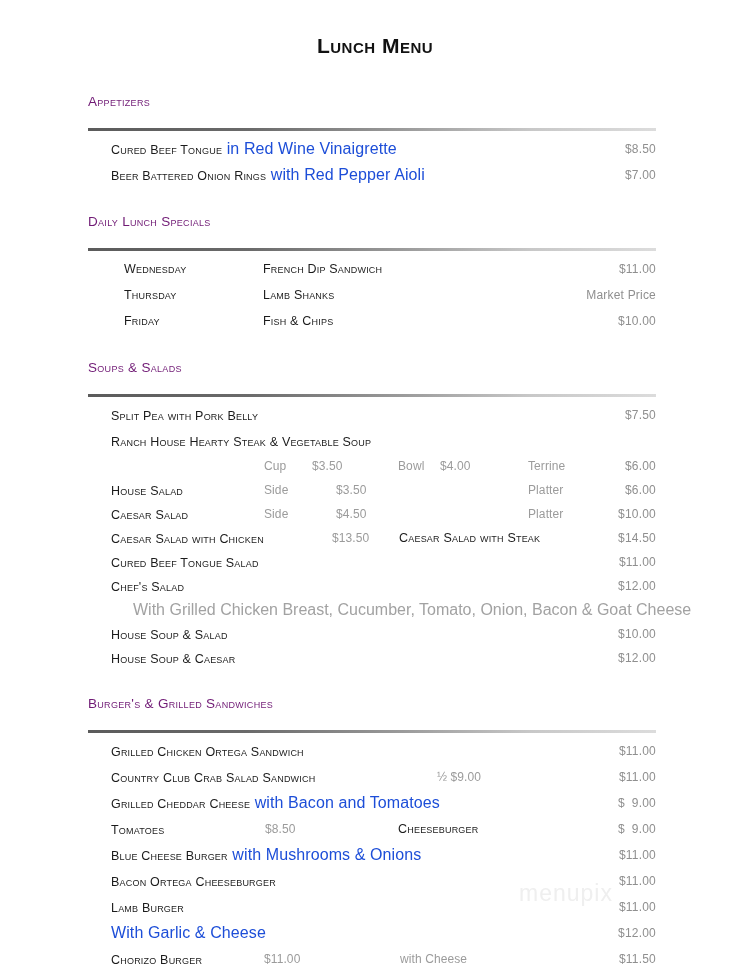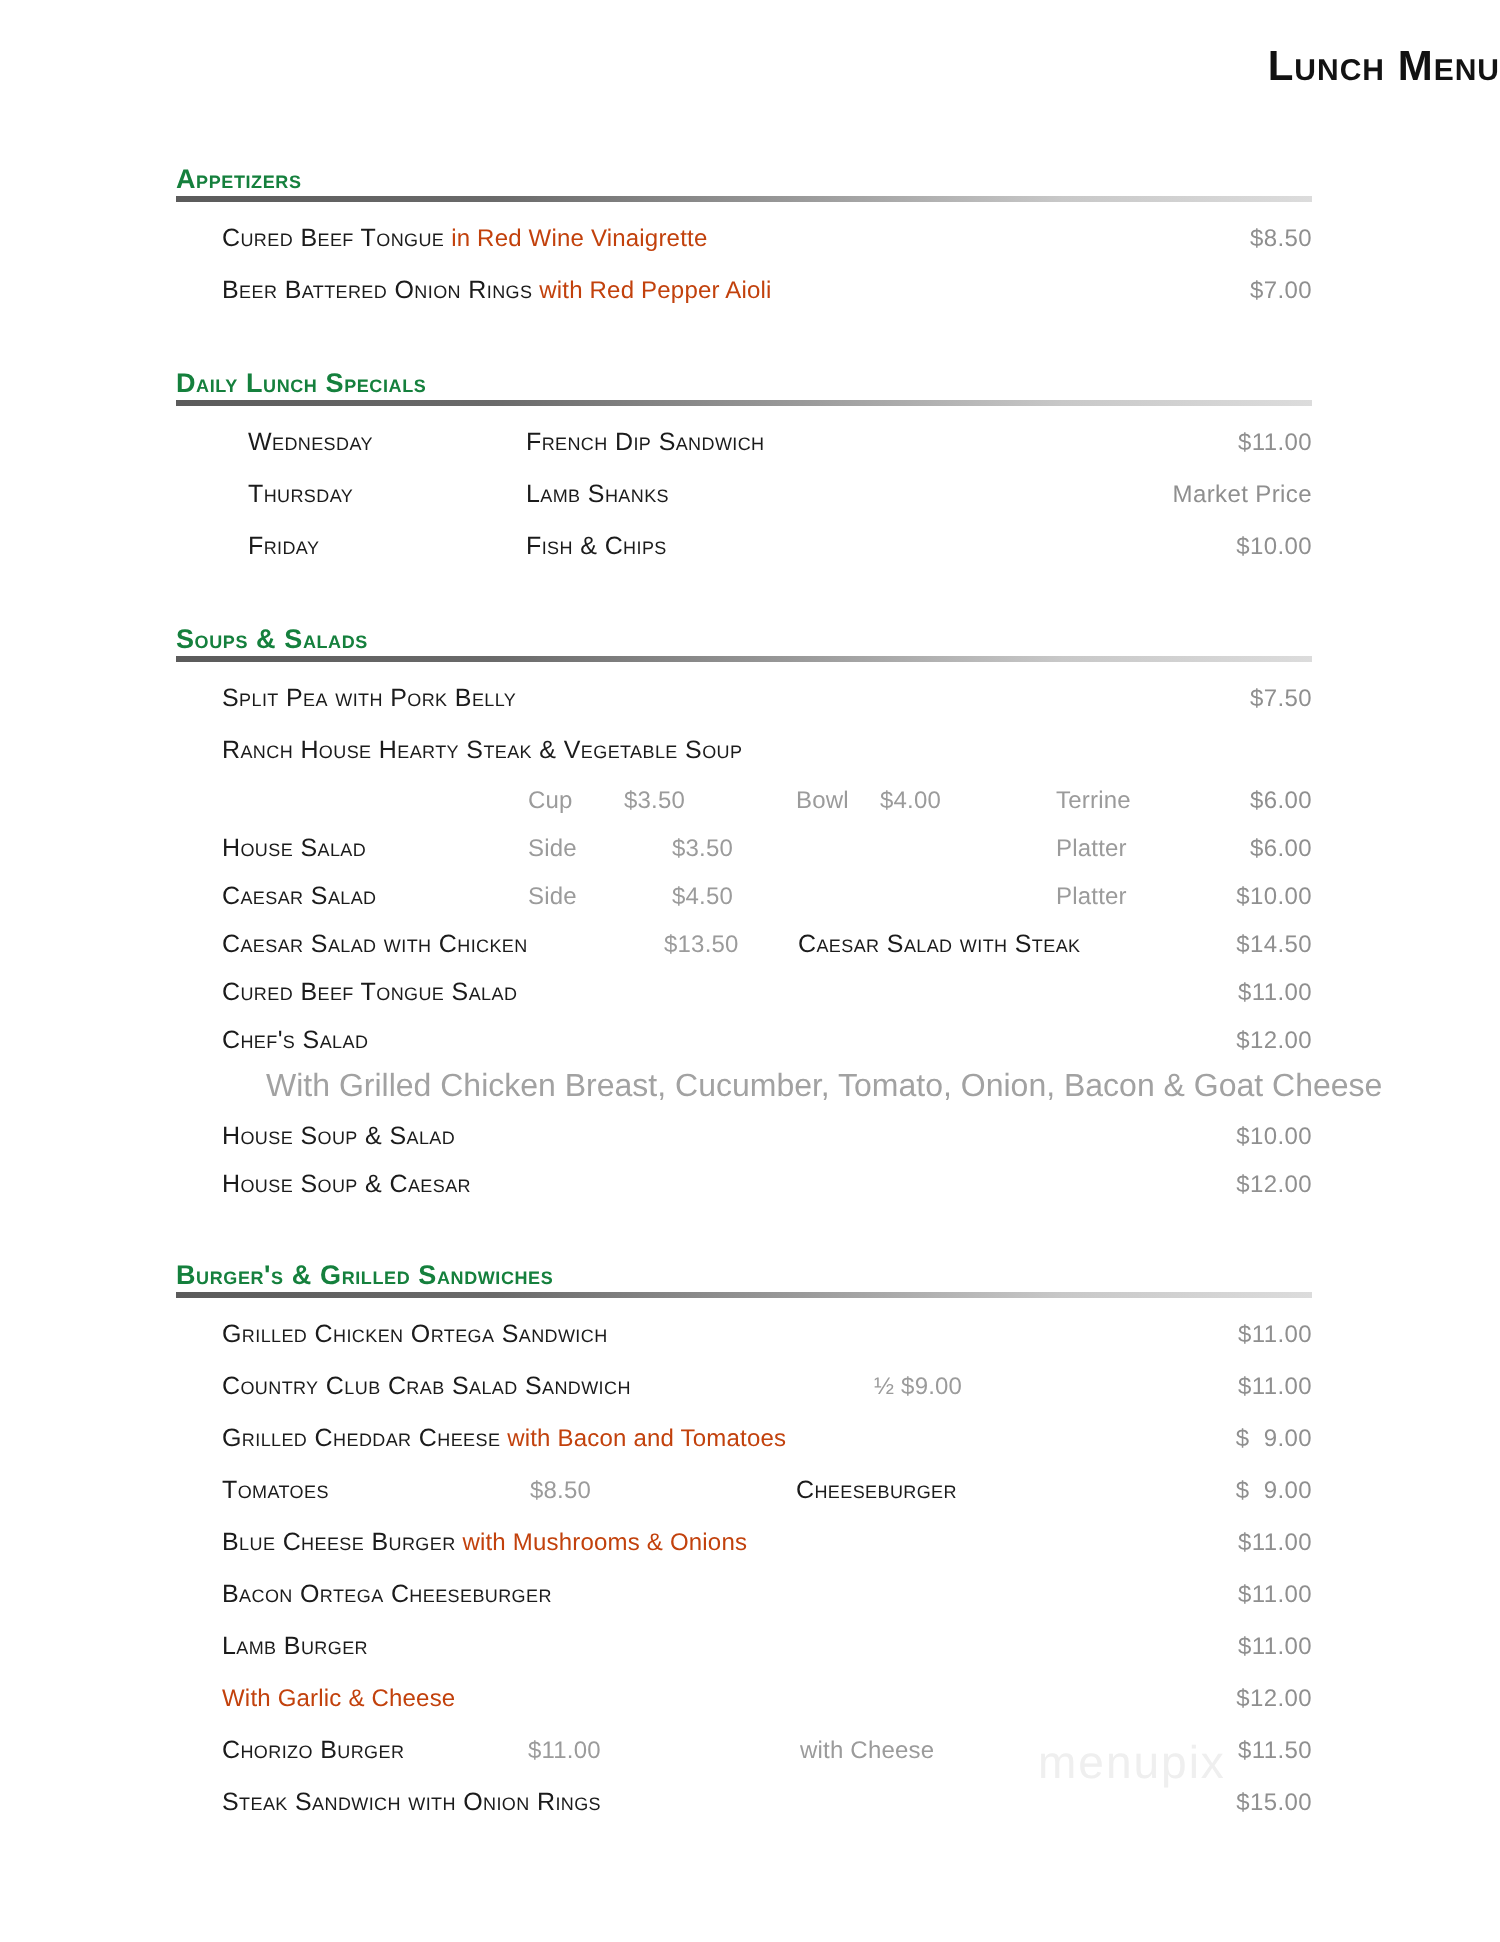--- a/index.html
+++ b/index.html
@@ -17,48 +17,48 @@
   }
   .page {
     position: relative;
     width: 750px;
     height: 971px;
     box-sizing: border-box;
   }
 
   
   .menu-title {
-    text-align: right;
+    text-align: center;
     font-size: 21px;
     font-weight: bold;
     font-variant: small-caps;
     letter-spacing: 0.5px;
     color: #121212;
-    margin: 0;
+    margin: 12px;
     padding-top: 22px;
     padding-bottom: 0;
   }
 
   
   .content {
     padding: 0 94px 0 88px;
     margin-top: 36px;
   }
 
   
   .section {
     margin-bottom: 4px;
   }
   .section-header {
     font-size: 13.5px;
-    font-weight: bold;
+    font-weight: normal;
     font-variant: small-caps;
     letter-spacing: 0.3px;
-    color: #15803d;
-    padding-bottom: 1px;
+    color: #701a75;
+    padding-bottom: 19px;
     white-space: nowrap;
   }
   .section-rule {
     height: 3px;
     margin-top: 0px;
     margin-bottom: 5px;
     background: linear-gradient(to right, #5b5b5b 0%, #6a6a6a 28%, #9a9a9a 55%, #c8c8c8 78%, #dcdcdc 100%);
   }
 
   
@@ -74,22 +74,22 @@
     line-height: 24px;
   }
   .name {
     font-size: 12.5px;
     font-variant: small-caps;
     font-weight: normal;
     letter-spacing: 0.2px;
     color: #1b1b1b;
   }
   .desc {
-    font-size: 12px;
-    color: #c2410c;
+    font-size: 16px;
+    color: #1d4ed8;
     font-variant: normal;
     letter-spacing: 0.1px;
   }
   .price {
     position: absolute;
     right: 0;
     top: 0;
     font-size: 12px;
     color: #8f8f8f;
     letter-spacing: 0.2px;

